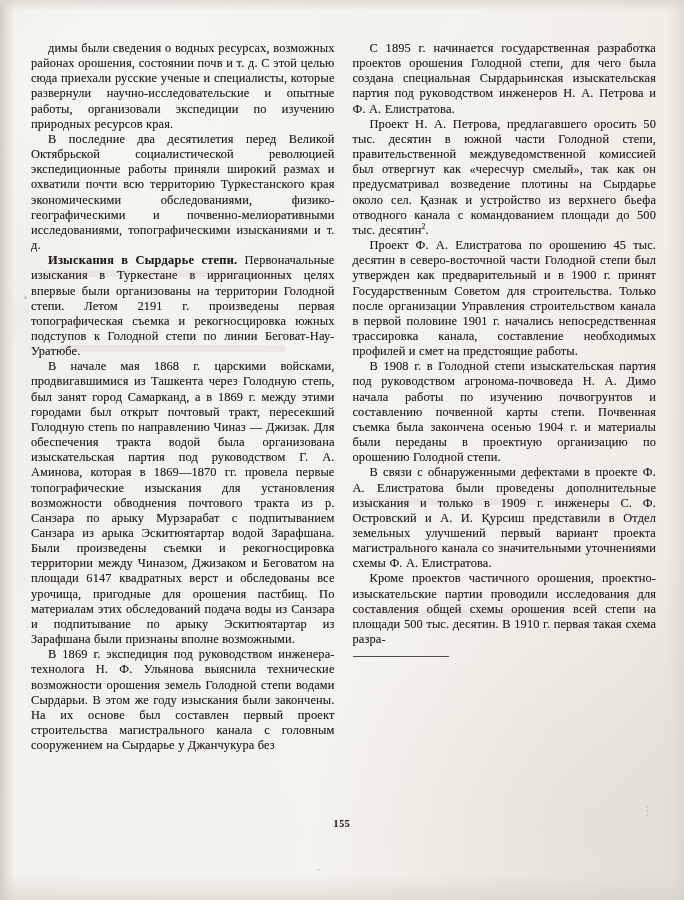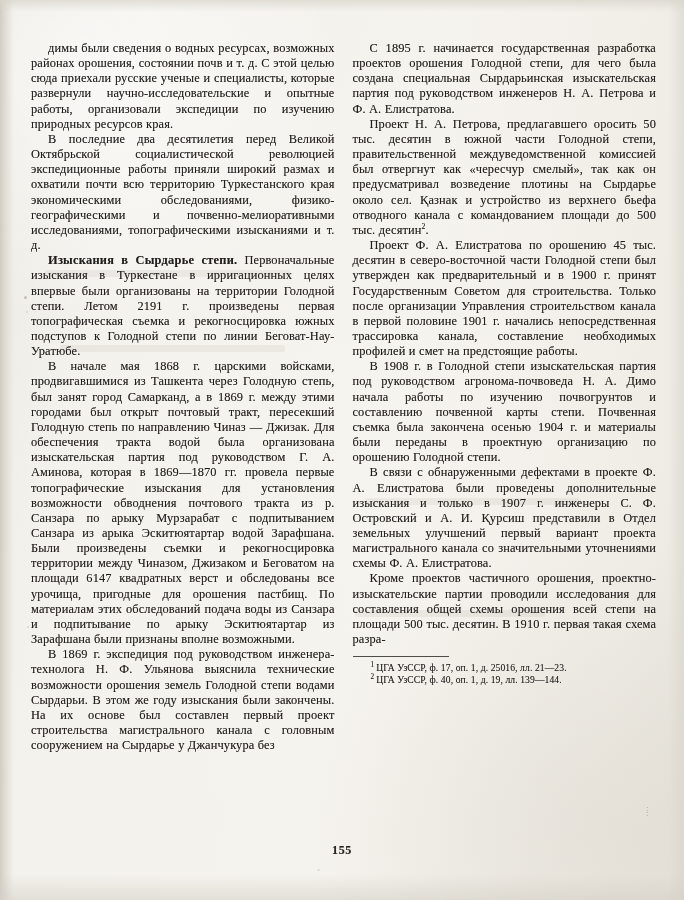--- a/index.html
+++ b/index.html
@@ -140,24 +140,24 @@
   .footnotes sup {
     font-size: 7.2px;
     vertical-align: super;
     line-height: 0;
     margin-right: 2px;
   }
 
   .pagenum {
     position: absolute;
     left: 0;
-    top: 843px;
+    top: 818px;
     width: 684px;
     text-align: center;
-    font-size: 12px;
+    font-size: 10px;
     font-weight: bold;
     letter-spacing: 0.6px;
     color: #262320;
     text-shadow: 0 0 0.7px rgba(35,32,30,0.4);
   }
 
   
   .ghost {
     position: absolute;
     height: 7px;
@@ -224,30 +224,26 @@
 
         <p class="para">С 1895 г. начинается государственная разработка проектов орошения Голодной степи, для чего была создана специальная Сырдарьинская изыскательская партия под руководством инженеров Н. А. Петрова и Ф. А. Елистратова.</p>
 
         <p class="para"><span>Проект Н. А. Петрова, предлагавшего оросить 50 тыс. десятин в южной части Голодной степи, правительственной междуведомственной комиссией был отвергнут как «чересчур смелый», так как он предусматривал возведение плотины на Сырдарье около сел. Қазнак и устройство из верхнего бьефа отводного канала с командованием площади до 500 тыс. десятин</span><sup class="fn">2</sup><span>.</span></p>
 
         <p class="para">Проект Ф. А. Елистратова по орошению 45 тыс. десятин в северо-восточной части Голодной степи был утвержден как предварительный и в 1900 г. принят Государственным Советом для строительства. Только после организации Управления строительством канала в первой половине 1901 г. начались непосредственная трассировка канала, составление необходимых профилей и смет на предстоящие работы.</p>
 
 
         <p class="para">В 1908 г. в Голодной степи изыскательская партия под руководством агронома-почвоведа Н. А. Димо начала работы по изучению почвогрунтов и составлению почвенной карты степи. Почвенная съемка была закончена осенью 1904 г. и материалы были переданы в проектную организацию по орошению Голодной степи.</p>
 
-        <p class="para">В связи с обнаруженными дефектами в проекте Ф. А. Елистратова были проведены дополнительные изыскания и только в 1907 г. инженеры С. Ф. Островский и А. И. Қурсиш представили в Отдел земельных улучшений первый вариант проекта магистрального канала со значительными уточнениями схемы Ф. А. Елистратова.</p>
+        <p class="para">В связи с обнаруженными дефектами в проекте Ф. А. Елистратова были проведены дополнительные изыскания и только в 1909 г. инженеры С. Ф. Островский и А. И. Қурсиш представили в Отдел земельных улучшений первый вариант проекта магистрального канала со значительными уточнениями схемы Ф. А. Елистратова.</p>
 
         <p class="para">Кроме проектов частичного орошения, проектно-изыскательские партии проводили исследования для составления общей схемы орошения всей степи на площади 500 тыс. десятин. В 1910 г. первая такая схема разра-</p>
 
         <div class="fn-rule"></div>
 
-        <div class="footnotes">
-          <div class="fnline"><sup>1</sup><span>ЦГА УзССР, ф. 17, оп. 1, д. 25016, лл. 21—23.</span></div>
-          <div class="fnline"><sup>2</sup><span>ЦГА УзССР, ф. 40, оп. 1, д. 19, лл. 139—144.</span></div>
-        </div>
 
       </div>
 
     </div>
 
     <div class="artifact" style="left:646px; top:806px;">:<br>:</div>
 
     <div class="pagenum">155</div>
 
   </div>

